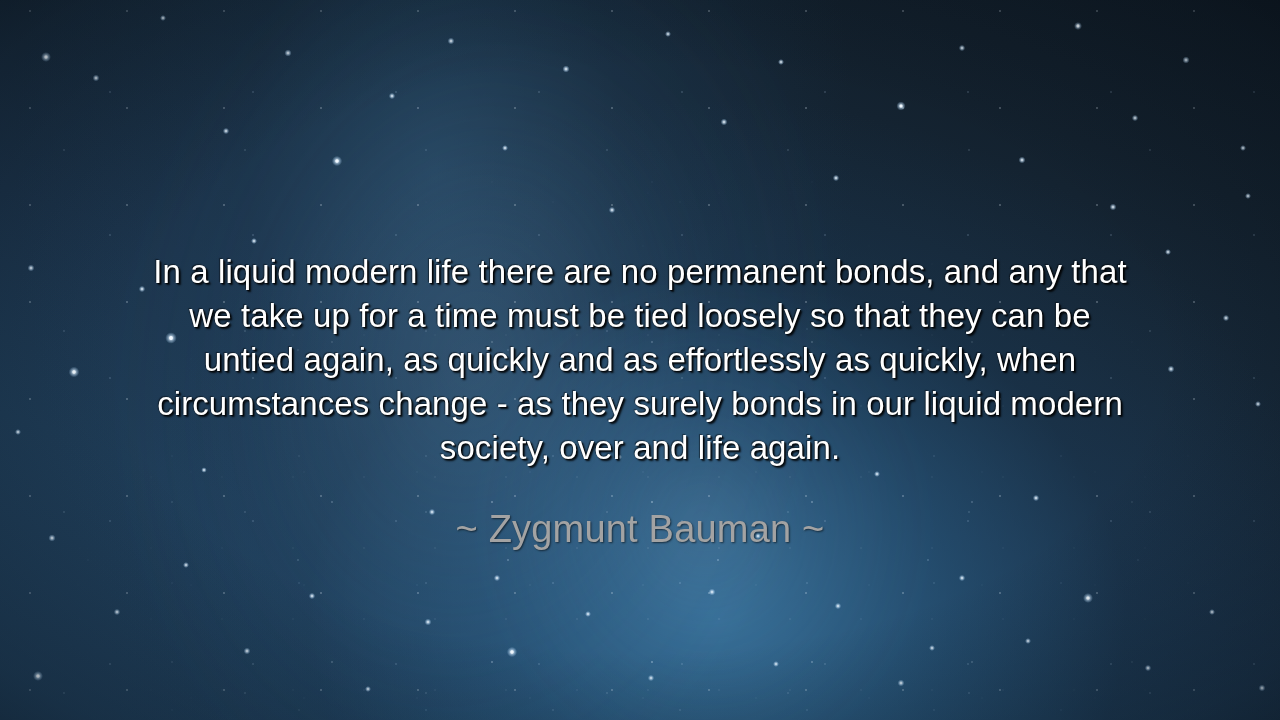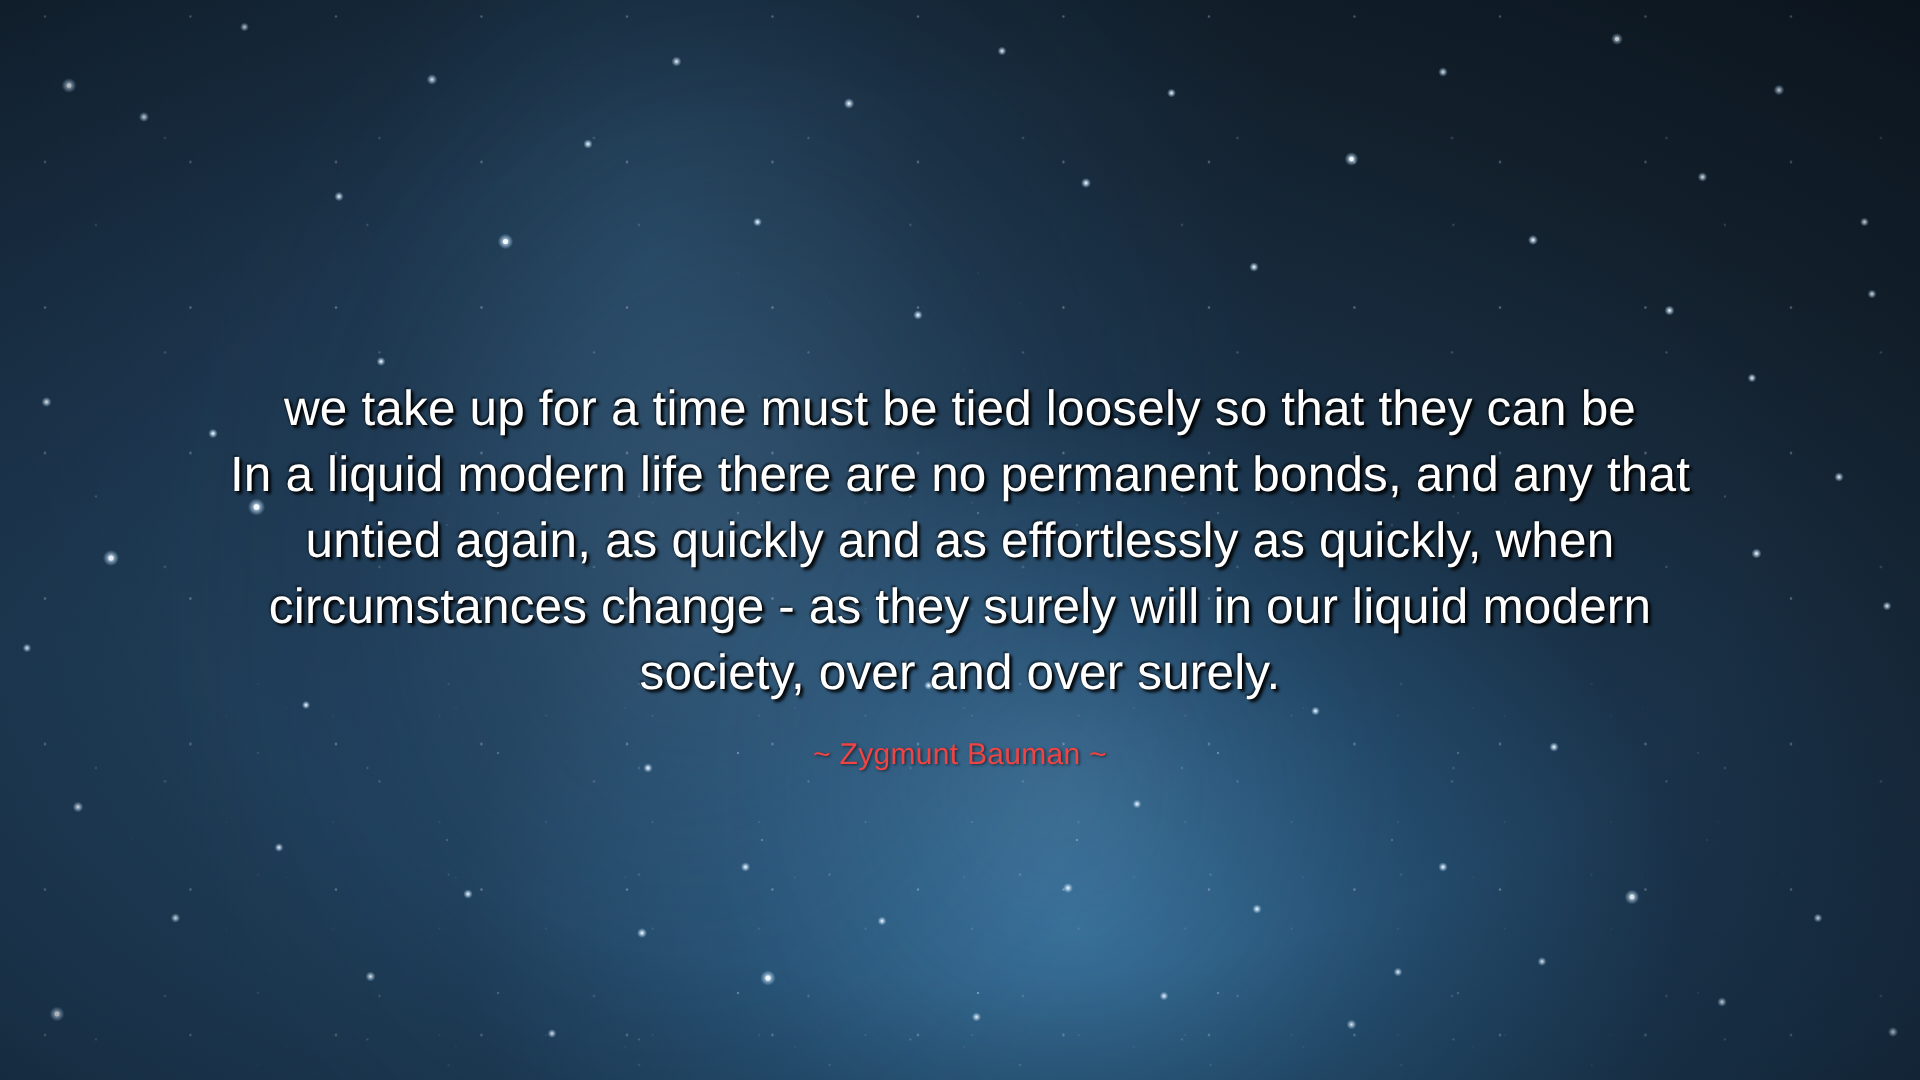--- a/index.html
+++ b/index.html
@@ -145,24 +145,24 @@
     text-shadow:
        2px 2px 2px rgba(0,0,0,0.85),
        1px 1px 1px rgba(0,0,0,0.7),
       -1px -1px 1px rgba(0,0,0,0.45);
     margin: 0;
     padding: 0;
   }
   .quote-text .ln { display: block; white-space: nowrap; }
 
   .attribution {
-    margin-top: 16px;
-    font-size: 20px;
+    margin-top: 42px;
+    font-size: 38px;
     line-height: 34px;
-    color: #ef4444;
+    color: #a3a3a3;
     letter-spacing: 0.2px;
     text-shadow: 1px 1px 2px rgba(0,0,0,0.55);
   }
 </style>
 </head>
 <body>
 
 <div id="stage">
 
   <div class="sky-base"></div>
@@ -259,22 +259,22 @@
       <circle cx="512" cy="652" r="1.7"></circle>
         <circle cx="1088" cy="598" r="1.6"></circle>
       <circle cx="38" cy="676" r="1.6"></circle>
     </g>
   </svg>
 
   <div class="vignette"></div>
 
   <div class="quote-wrap">
     <div class="quote-text">
+      <span class="ln">In a liquid modern life there are no permanent bonds, and any that</span>
       <span class="ln">we take up for a time must be tied loosely so that they can be</span>
-      <span class="ln">In a liquid modern life there are no permanent bonds, and any that</span>
       <span class="ln">untied again, as quickly and as effortlessly as quickly, when</span>
-      <span class="ln">circumstances change - as they surely will in our liquid modern</span>
-      <span class="ln">society, over and over surely.</span>
+      <span class="ln">circumstances change - as they surely bonds in our liquid modern</span>
+      <span class="ln">society, over and life again.</span>
     </div>
     <div class="attribution">~ Zygmunt Bauman ~</div>
   </div>
 
 </div>
 
 </body></html>

